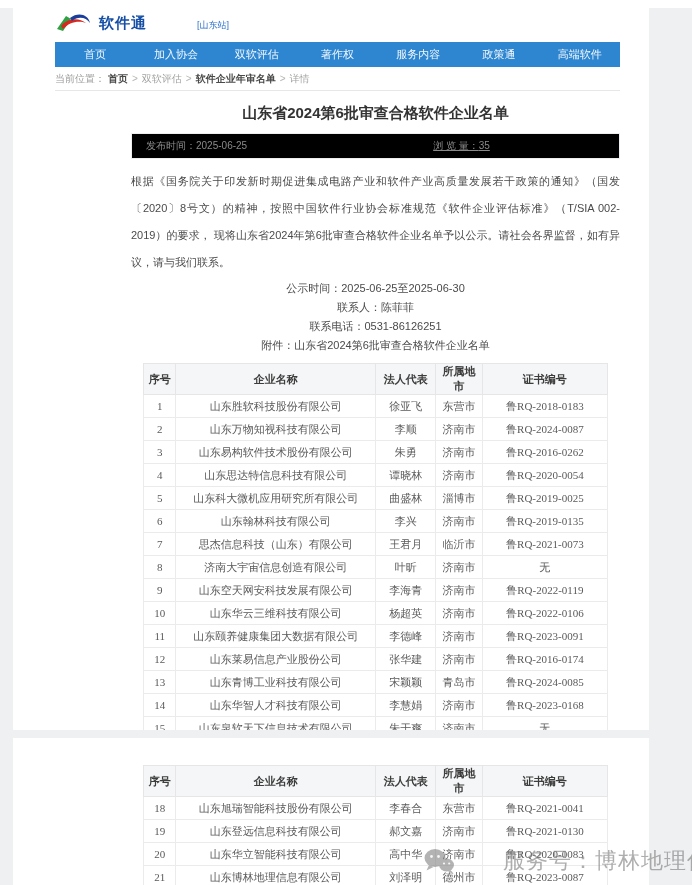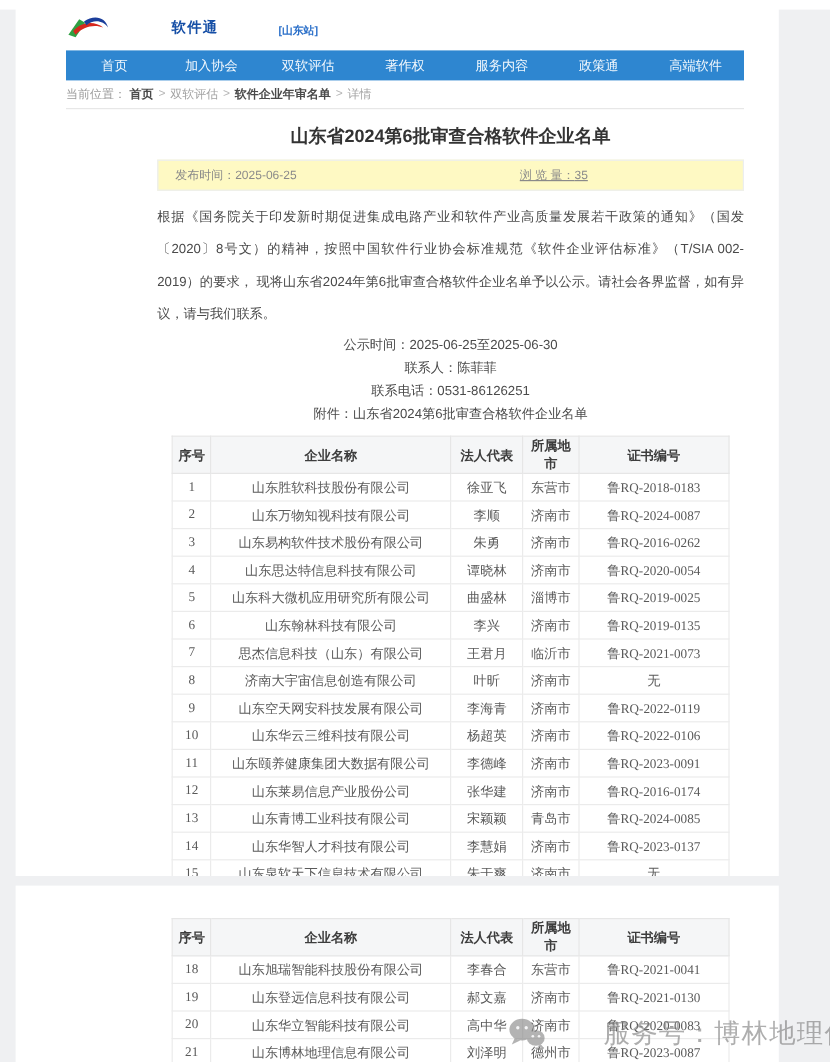--- a/index.html
+++ b/index.html
@@ -13,39 +13,39 @@
   }
   .top-white-strip { position:absolute; top:0; left:0; width:692px; height:8px; background:#fff; }
   .card { position:absolute; left:13px; width:636px; background:#fff; overflow:hidden; }
   #card1 { top:0; height:730px; }
   #card2 { top:738px; height:147px; }
 
   
   .header-inner { padding:10px 29px 0 42px; }
   .brand-row { display:flex; align-items:center; height:26px; cursor:pointer; }
   .brand-logo { width:36px; height:22px; margin-right:8px; flex:0 0 auto; }
-  .brand-name { font-size:12px; font-weight:bold; color:#164fa6; letter-spacing:1px;margin-left:44px; }
-  .brand-station { font-size:9px; color:#2a6fc9; font-weight:bold; margin-left:4px; position:relative; top:2px;padding-left:46px; }
+  .brand-name { font-size:15px; font-weight:bold; color:#164fa6; letter-spacing:1px; }
+  .brand-station { font-size:9px; color:#2a6fc9; font-weight:normal; margin-left:4px; position:relative; top:2px;padding-left:46px; }
 
   .nav-bar { margin:6px 29px 0 42px; height:25px; background:#2e86d0; display:flex; }
   .nav-item { flex:1 1 0; display:flex; align-items:center; justify-content:center;
     font-size:11px; color:#f2f8fd; cursor:pointer; }
 
   .breadcrumb { margin:0 29px 0 42px; height:24px; display:flex; align-items:center;
     font-size:10px; color:#a3a3a3; border-bottom:1px solid #e7e7e7; }
   .crumb { margin:0 3px; cursor:pointer; }
   .crumb-strong { color:#4a4a4a; font-weight:bold; }
   .crumb-sep { color:#b5b5b5; margin:0 1px; }
   .crumb-label { color:#9a9a9a; }
 
   
   .doc { padding:0 29px 0 118px; }
   .doc-title { margin-top:13px; text-align:center; font-size:15px; font-weight:bold; color:#333; }
 
-  .info-bar { margin-top:10px; height:26px; background:#fef9c3; border:1px solid #eceef0;
+  .info-bar { margin-top:10px; height:26px; background:#000000; border:1px solid #eceef0;
     display:flex; align-items:center; font-size:10px; color:#8a8a8a; }
   .info-publish { margin-left:14px; }
   .info-views { margin-left:186px;text-decoration:underline; }
 
   .doc-body { margin-top:9px; font-size:11px; color:#4a4a4a; line-height:27px; text-align:justify; }
   .meta-lines { margin-top:3px; font-size:11px; color:#4a4a4a; line-height:19px;text-align:center; }
   .meta-line span { display:inline; }
   .attachment-name { cursor:pointer; }
 
   
@@ -244,21 +244,21 @@
             <td>山东青博工业科技有限公司</td>
             <td>宋颖颖</td>
             <td>青岛市</td>
             <td>鲁RQ-2024-0085</td>
           </tr>
           <tr>
             <td>14</td>
             <td>山东华智人才科技有限公司</td>
             <td>李慧娟</td>
             <td>济南市</td>
-            <td>鲁RQ-2023-0137</td>
+            <td>鲁RQ-2023-0168</td>
           </tr>
           <tr>
             <td>15</td>
             <td>山东泉软天下信息技术有限公司</td>
             <td>朱于爽</td>
             <td>济南市</td>
             <td>无</td>
           </tr>
           <tr>
             <td>16</td>

